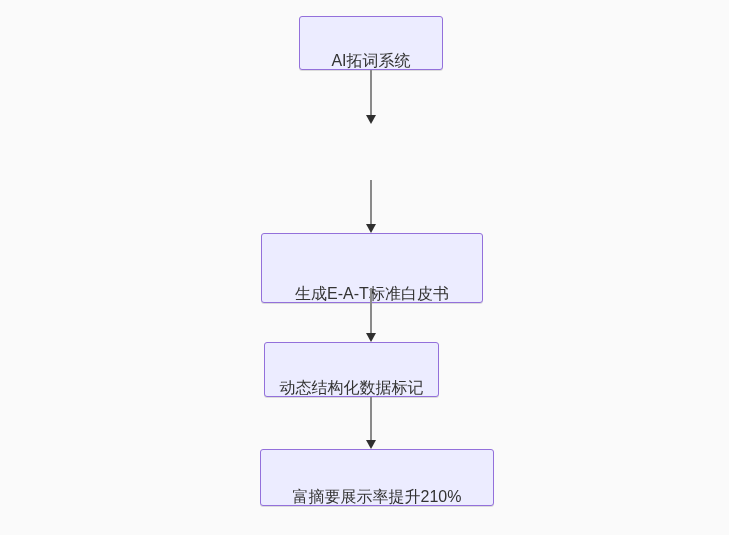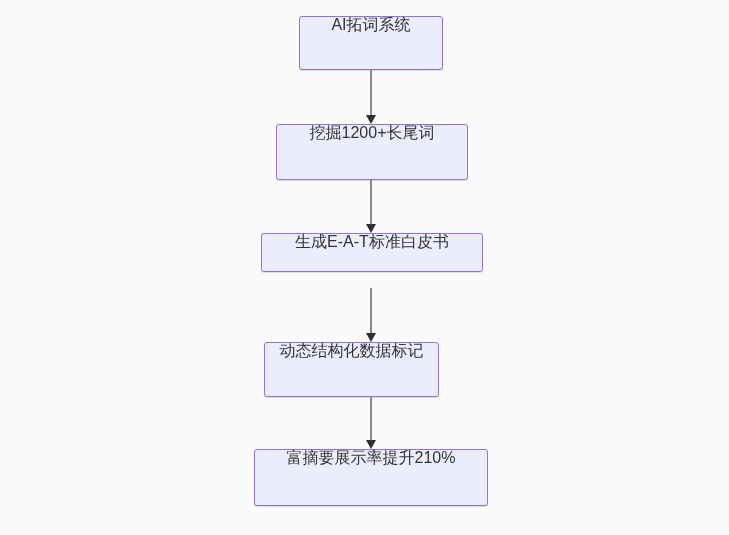--- a/index.html
+++ b/index.html
@@ -19,32 +19,32 @@
     overflow: hidden;
   }
   .node {
     position: absolute;
     box-sizing: border-box;
     background: var(--node-fill, #ececff);
     border: 1.5px solid var(--node-border, #9370db);
     border-radius: 3px;
     box-shadow: 0 1px 0 rgba(0,0,0,0.12);
     display: flex;
-    align-items: flex-start;
+    align-items: flex-end;
     justify-content: center;
     color: var(--text, #333333);
     font-size: 16px;
     line-height: 1;
     white-space: nowrap;
   }
   .n1 { left: 299px; top: 16px;  width: 144px; height: 54px; }
   .n2 { left: 276px; top: 124px; width: 192px; height: 56px; }
-  .n3 { left: 261px; top: 233px; width: 222px; height: 39px; }
+  .n3 { left: 261px; top: 233px; width: 222px; height: 70px; }
   .n4 { left: 264px; top: 342px; width: 175px; height: 55px; }
-  .n5 { left: 254px; top: 449px; width: 234px; height: 57px; }
+  .n5 { left: 260px; top: 449px; width: 234px; height: 57px; }
 
   .edge {
     position: absolute;
     left: 365px;
     width: 12px;
   }
   .e1 { top: 70px;  height: 54px; }
   .e2 { top: 180px; height: 53px; }
   .e3 { top: 288px; height: 54px; }
   .e4 { top: 397px; height: 52px; }
@@ -74,23 +74,20 @@
 
   <div class="node n1">
     <span>AI拓词系统</span>
   </div>
 
   <div class="edge e1">
     <div class="edge-line"></div>
     <div class="edge-head"></div>
   </div>
 
-  <div class="node n2">
-    <span>挖掘1200+长尾词</span>
-  </div>
 
   <div class="edge e2">
     <div class="edge-line"></div>
     <div class="edge-head"></div>
   </div>
 
   <div class="node n3">
     <span>生成E-A-T标准白皮书</span>
   </div>
 

